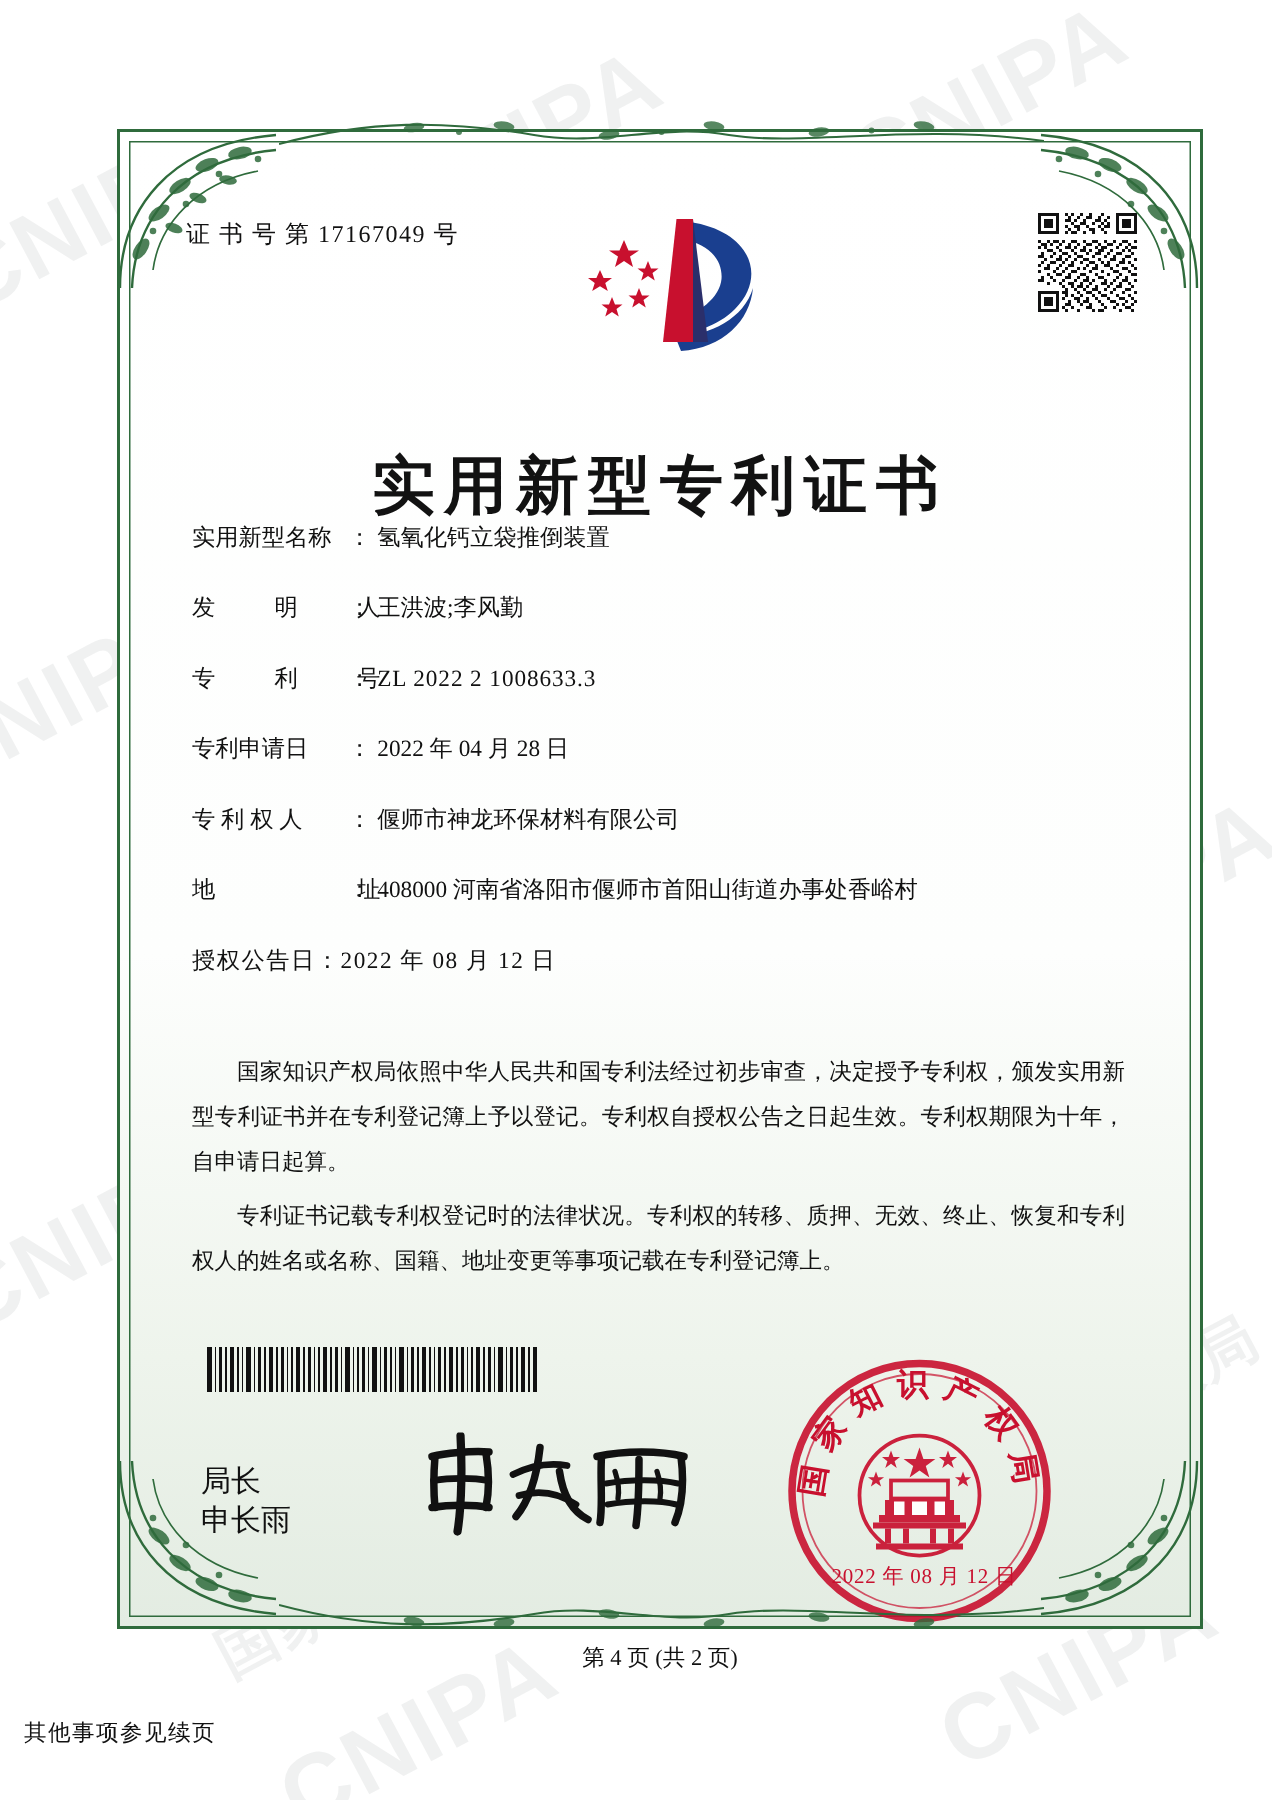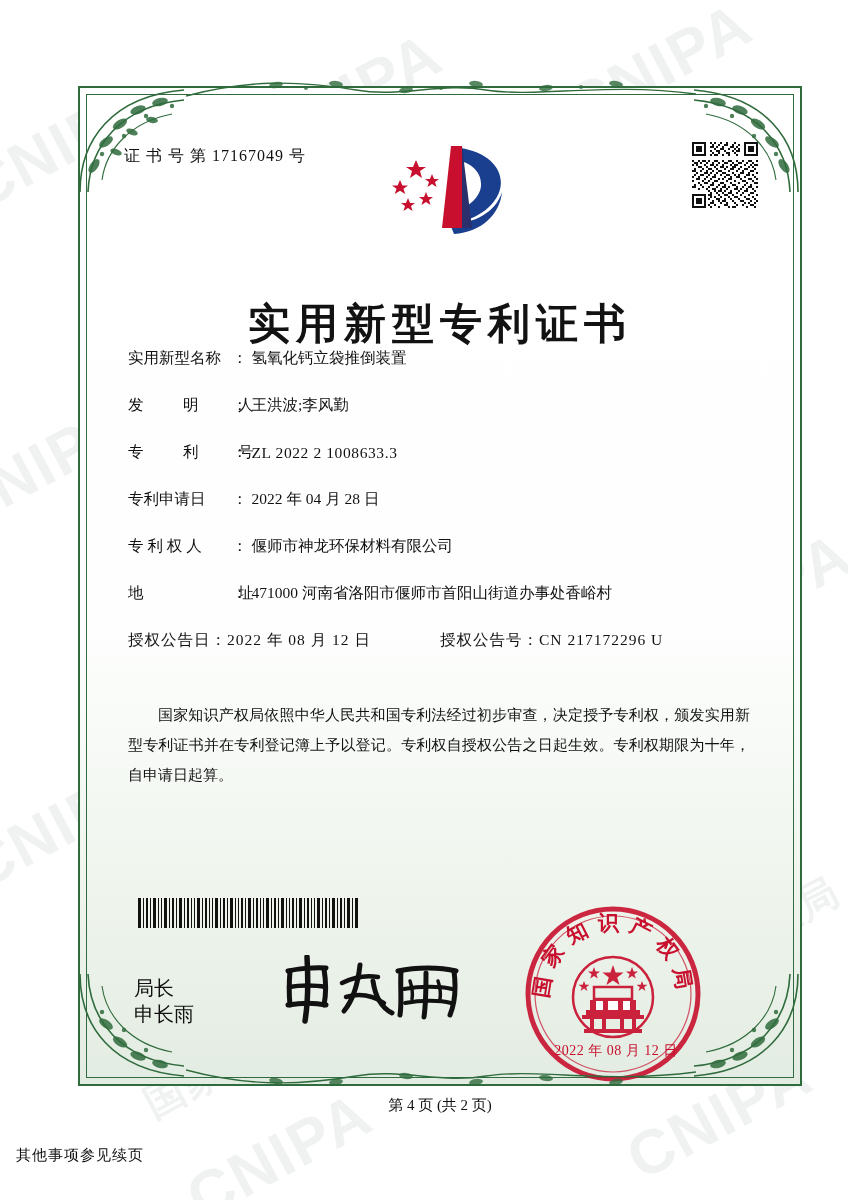--- a/index.html
+++ b/index.html
@@ -686,36 +686,34 @@
 
     <div class="field-row">
       <span class="field-label">专 利 权 人</span>
       <span class="field-colon">：</span>
       <span class="field-value">偃师市神龙环保材料有限公司</span>
     </div>
 
     <div class="field-row">
       <span class="field-label sp1">地　　　址</span>
       <span class="field-colon">：</span>
-      <span class="field-value">471000 河南省洛阳市偃师市首阳山街道办事处香峪村</span>
+      <span class="field-value">408000 河南省洛阳市偃师市首阳山街道办事处香峪村</span>
     </div>
 
     <div class="pub-row">
       <span class="pub-left">
         <span>授权公告日</span><span>：</span><span>2022 年 08 月 12 日</span>
       </span>
-      <span class="pub-right">
-        <span>授权公告号</span><span>：</span><span>CN 217172296 U</span>
-      </span>
     </div>
 
   </div>
 
   <div class="paras">
     <p>国家知识产权局依照中华人民共和国专利法经过初步审查，决定授予专利权，颁发实用新型专利证书并在专利登记簿上予以登记。专利权自授权公告之日起生效。专利权期限为十年，自申请日起算。</p>
+    <p>专利证书记载专利权登记时的法律状况。专利权的转移、质押、无效、终止、恢复和专利权人的姓名或名称、国籍、地址变更等事项记载在专利登记簿上。</p>
   </div>
 
   <div class="barcode">
     <svg width="220" height="30" viewBox="0 0 220 30" shape-rendering="crispEdges">
       <rect width="220" height="30" fill="#ffffff" opacity="0"></rect>
       <g fill="#111111">
         <rect x="0" y="0" width="3" height="30"></rect>
           <rect x="5" y="0" width="1" height="30"></rect>
         <rect x="8" y="0" width="2" height="30"></rect>
           <rect x="12" y="0" width="1" height="30"></rect>

